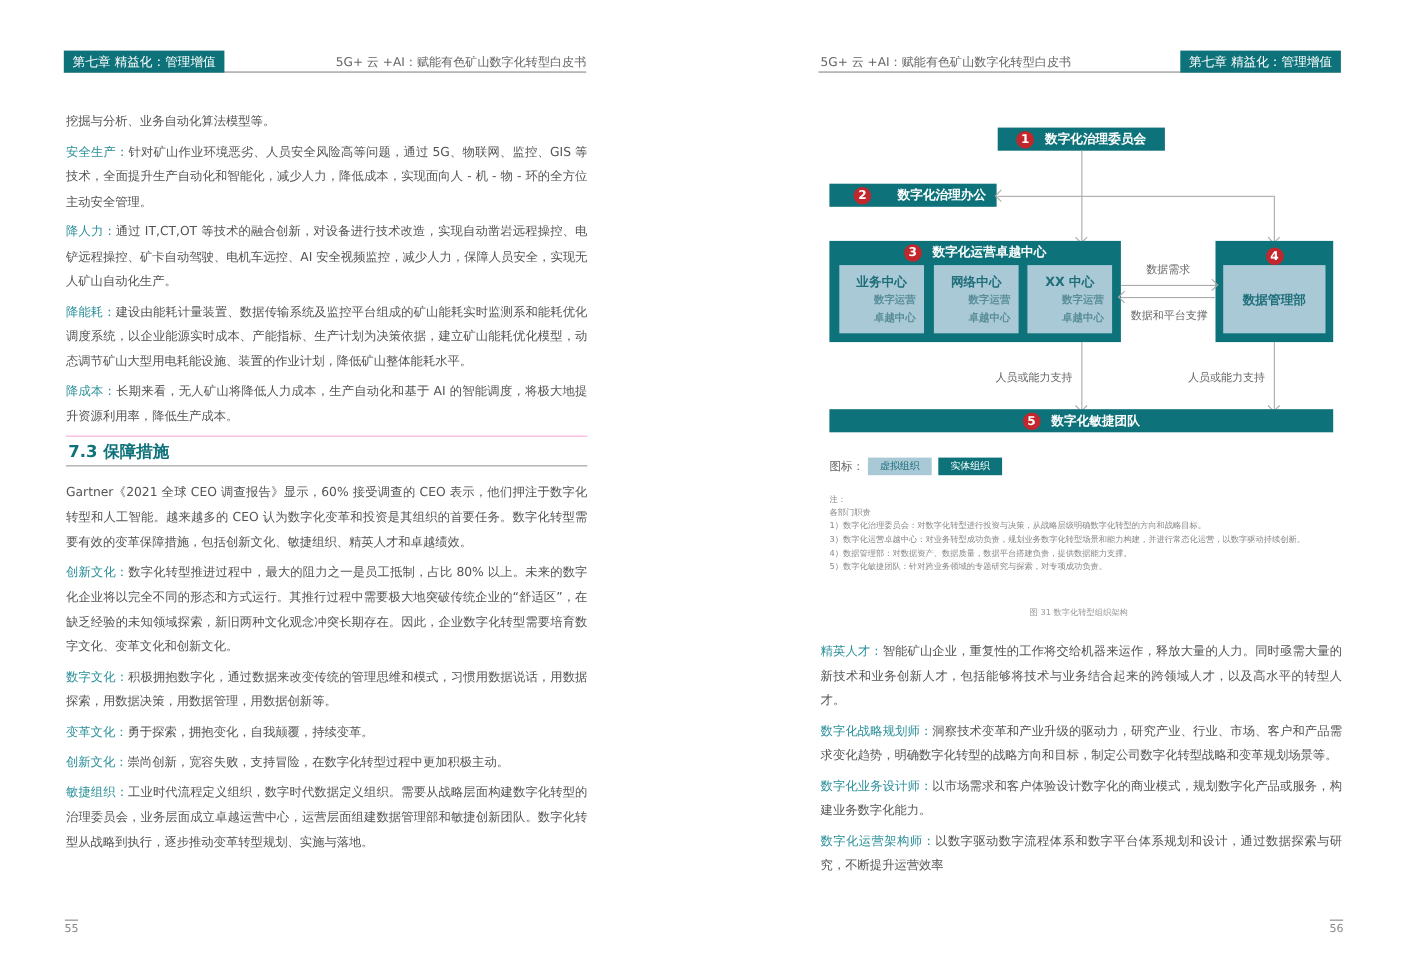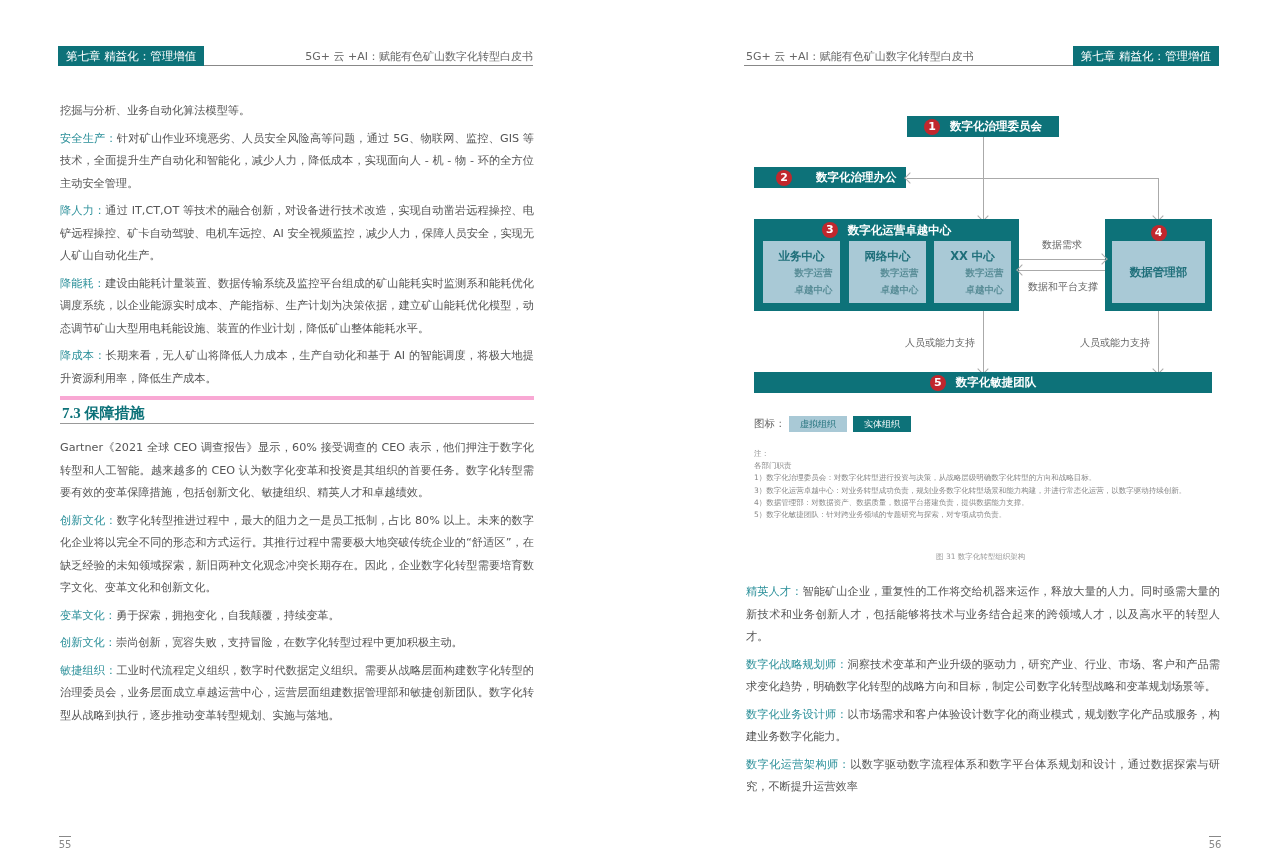--- a/index.html
+++ b/index.html
@@ -18,21 +18,21 @@
   .book-title { position: absolute; top: 3px; font-size: 11px; color: #666; white-space: nowrap; }
   .left .book-title { right: 0; }
   .right .book-title { left: 2px; }
 
   .body-text { position: absolute; font-size: 11.2px; line-height: 22.5px; color: #555; text-align: justify; }
   .left .body-text { left: 60px; width: 474px; }
   .right .body-text { left: 106px; width: 474px; }
   .para { margin-bottom: 5px; }
   .lead { color: #2a8f99; }
 
-  .section-heading { position: absolute; left: 60px; width: 474px; top: 396px; height: 28px; border-top: 4px solid #f9a8d4; border-bottom: 1px solid #999; font-family: Liberation Serif, serif; }
+  .section-heading { position: absolute; left: 60px; width: 474px; top: 396px; height: 28px; border-top: 1px solid #f9a8d4; border-bottom: 1px solid #999; }
   .section-heading span { position: absolute; left: 2px; top: 4px; font-size: 15px; font-weight: bold; color: #0d7279; }
 
   .page-num { position: absolute; top: 836px; font-size: 10px; color: #888; text-align: center; width: 14px; }
   .page-num::before { content: ""; display: block; width: 12px; height: 1px; background: #888; margin: 0 auto 2px; }
   .left .page-num { left: 58px; }
   .right .page-num { left: 568px; }
 
   
   .dg { position: absolute; }
   .box-dark { background: #0d7279; color: #fff; font-weight: bold; }
@@ -71,20 +71,21 @@
     <div class="para"><span class="lead">降成本：</span><span>长期来看，无人矿山将降低人力成本，生产自动化和基于 AI 的智能调度，将极大地提升资源利用率，降低生产成本。</span></div>
   </div>
 
   <div class="section-heading">
     <span>7.3 保障措施</span>
   </div>
 
   <div class="body-text" style="top:437px;">
     <div class="para"><span>Gartner《2021 全球 CEO 调查报告》显示，60% 接受调查的 CEO 表示，他们押注于数字化转型和人工智能。越来越多的 CEO 认为数字化变革和投资是其组织的首要任务。数字化转型需要有效的变革保障措施，包括创新文化、敏捷组织、精英人才和卓越绩效。</span></div>
     <div class="para"><span class="lead">创新文化：</span><span>数字化转型推进过程中，最大的阻力之一是员工抵制，占比 80% 以上。未来的数字化企业将以完全不同的形态和方式运行。其推行过程中需要极大地突破传统企业的“舒适区”，在缺乏经验的未知领域探索，新旧两种文化观念冲突长期存在。因此，企业数字化转型需要培育数字文化、变革文化和创新文化。</span></div>
+    <div class="para"><span class="lead">数字文化：</span><span>积极拥抱数字化，通过数据来改变传统的管理思维和模式，习惯用数据说话，用数据探索，用数据决策，用数据管理，用数据创新等。</span></div>
     <div class="para"><span class="lead">变革文化：</span><span>勇于探索，拥抱变化，自我颠覆，持续变革。</span></div>
     <div class="para"><span class="lead">创新文化：</span><span>崇尚创新，宽容失败，支持冒险，在数字化转型过程中更加积极主动。</span></div>
     <div class="para"><span class="lead">敏捷组织：</span><span>工业时代流程定义组织，数字时代数据定义组织。需要从战略层面构建数字化转型的治理委员会，业务层面成立卓越运营中心，运营层面组建数据管理部和敏捷创新团队。数字化转型从战略到执行，逐步推动变革转型规划、实施与落地。</span></div>
   </div>
 
   <div class="page-num">55</div>
 </div>
 
 <div class="page right">
   <div class="header">

